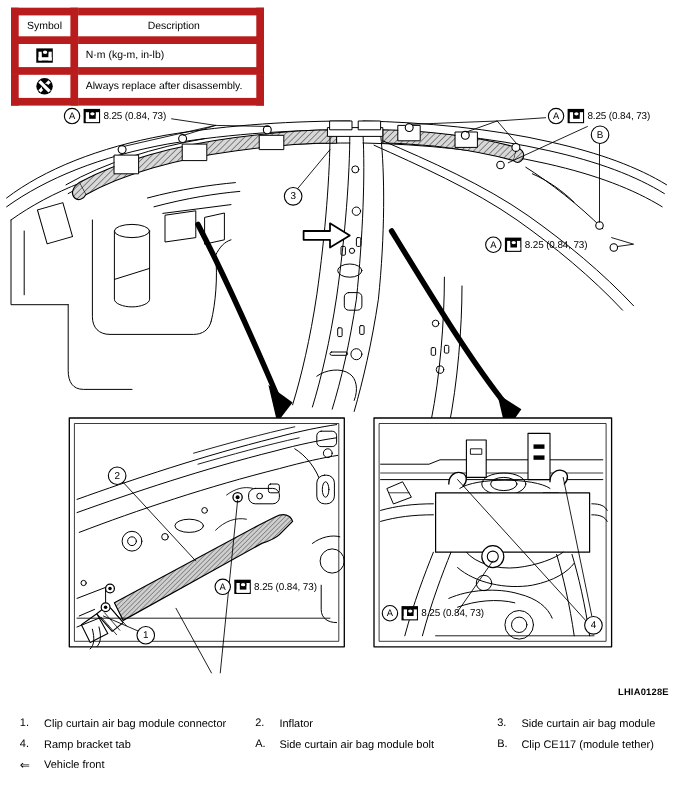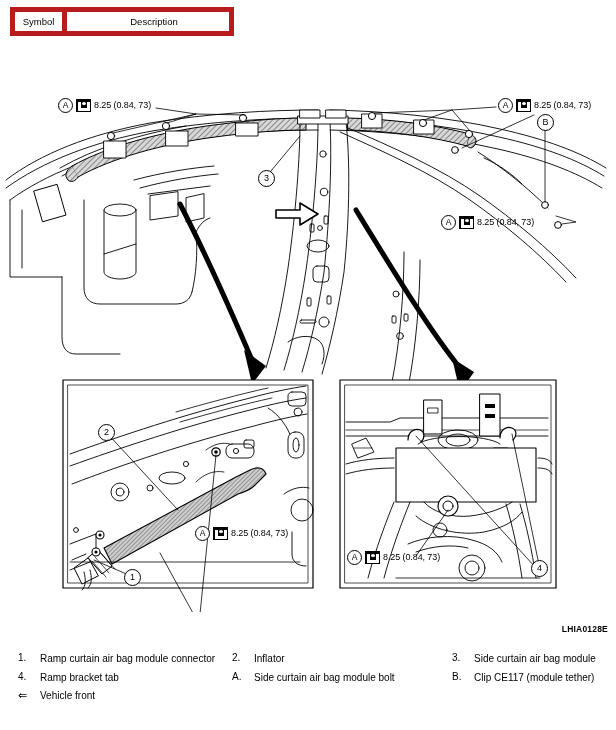--- a/index.html
+++ b/index.html
@@ -18,21 +18,21 @@
 
   
   .symbol-table {
     position: absolute;
     left: 10px;
     top: 7px;
     border-collapse: collapse;
     background: #fff;
   }
   .symbol-table td, .symbol-table th {
-    border: 5px solid #b91c1c;
+    border: 7px solid #b91c1c;
     font-weight: normal;
     font-size: 9.5px;
     padding: 0;
     height: 21px;
     text-align: center;
     vertical-align: middle;
   }
   .symbol-table .col-sym { width: 47px; }
   .symbol-table .col-desc { width: 150px; text-align: left; padding-left: 7px; }
   .symbol-table tr.head td { height: 19px; }
@@ -184,20 +184,34 @@
   .legend-text { line-height: 14px; }
 </style>
 </head>
 <body>
 
 <table class="symbol-table">
   <tbody>
     <tr class="head">
       <td class="col-sym">Symbol</td>
       <td class="col-desc" style="text-align:center;padding-left:12px">Description</td>
+    </tr>
+    <tr>
+      <td class="col-sym">
+        <span class="glyph-bolt">
+          <span class="bg"></span><span class="jaw-l"></span><span class="jaw-r"></span><span class="base"></span><span class="head"></span>
+        </span>
+      </td>
+      <td class="col-desc">N·m (kg-m, in-lb)</td>
+    </tr>
+    <tr>
+      <td class="col-sym">
+        <span class="glyph-replace"><span class="dot"></span></span>
+      </td>
+      <td class="col-desc">Always replace after disassembly.</td>
     </tr>
   </tbody>
 </table>
 
 <div id="figure">
   <svg width="616" height="520" viewBox="0 0 616 520">
     <defs>
       <pattern id="hatch" width="4" height="4" patternTransform="rotate(45)" patternUnits="userSpaceOnUse">
         <rect width="4" height="4" fill="#d8d8d8"></rect>
         <line x1="0" y1="0" x2="0" y2="4" stroke="#666" stroke-width="1.4"></line>
@@ -515,21 +529,21 @@
   <div class="callout-num" style="left:124px; top:477px;">1</div>
   <div class="callout-num" style="left:531px; top:468px;">4</div>
 </div>
 
 <div class="fig-code">LHIA0128E</div>
 
 <div class="legend">
   <div class="legend-row">
     <div class="legend-cell c1">
       <span class="legend-key">1.</span>
-      <span class="legend-text">Ramp curtain air bag module connector</span>
+      <span class="legend-text">Clip curtain air bag module connector</span>
     </div>
     <div class="legend-cell c2">
       <span class="legend-key">2.</span>
       <span class="legend-text">Inflator</span>
     </div>
     <div class="legend-cell c3">
       <span class="legend-key">3.</span>
       <span class="legend-text">Side curtain air bag module</span>
     </div>
   </div>

